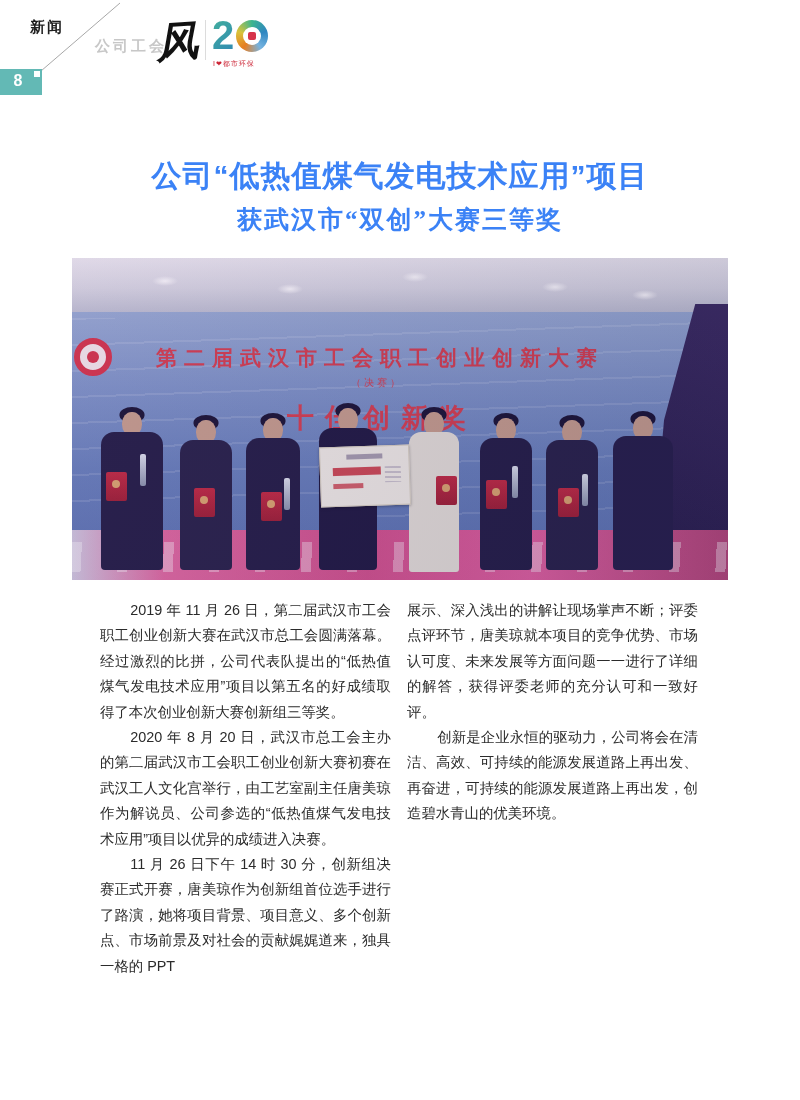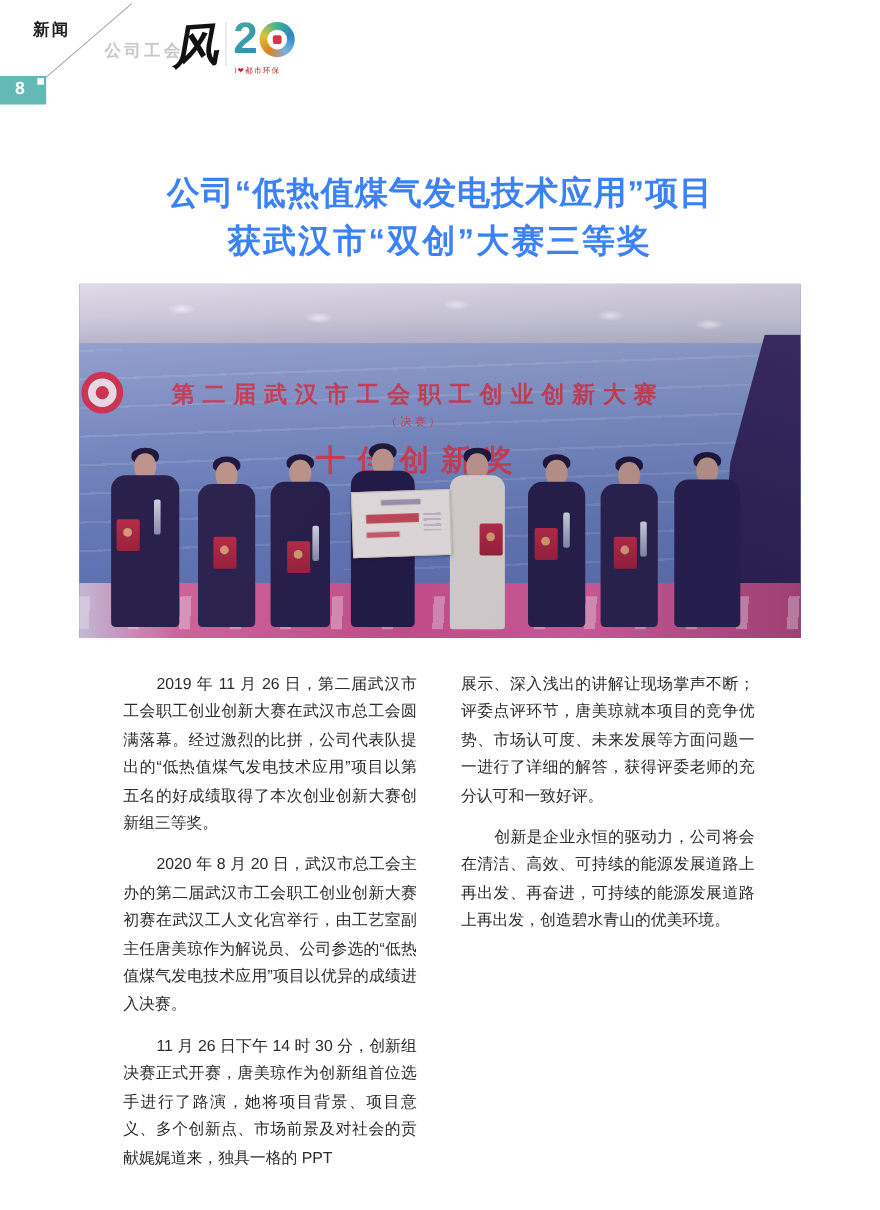--- a/index.html
+++ b/index.html
@@ -22,21 +22,21 @@
   .logo20 .two{position:absolute;left:0;top:0;font-size:40px;line-height:44px;font-weight:bold;color:#2e9aa6;
     background:linear-gradient(135deg,#45b39a,#2e86b5);-webkit-background-clip:text;background-clip:text;-webkit-text-fill-color:transparent;}
   .logo20 .zero{position:absolute;left:24px;top:7px;width:32px;height:32px;border-radius:50%;
     background:conic-gradient(#3bb58f,#2e86c1,#76b3e0,#e67e22,#d9c33a,#3bb58f);}
   .logo20 .zero-in{position:absolute;left:7px;top:7px;width:18px;height:18px;border-radius:50%;background:#ffffff;}
   .logo20 .zero-core{position:absolute;left:5px;top:5px;width:8px;height:8px;border-radius:2px;background:#d6344a;}
   .logo-tagline{position:absolute;left:213px;top:59px;font-size:7px;color:#cc2233;letter-spacing:1px;}
   
   .title{position:absolute;left:0;top:156px;width:100%;text-align:center;color:#3b82f6;font-weight:bold;}
   .title .l1{font-size:30px;line-height:40px;letter-spacing:1px;}
-  .title .l2{font-size:30px;line-height:40px;letter-spacing:2px;margin-top:4px;}
+  .title .l2{font-size:25px;line-height:40px;letter-spacing:2px;margin-top:4px;font-family:Liberation Serif, serif;}
   
   .photo{position:absolute;left:72px;top:258px;width:656px;height:322px;overflow:hidden;background:#6f87bd;}
   .ceiling{position:absolute;left:0;top:0;width:100%;height:54px;background:linear-gradient(180deg,#eceaf0 0%,#d9d9e3 55%,#bfc2d2 100%);}
   .lamp{position:absolute;width:26px;height:10px;border-radius:50%;background:radial-gradient(closest-side,rgba(255,255,255,.95),rgba(255,255,255,0));}
   .screen{position:absolute;left:0;top:44px;width:100%;height:238px;
     background:linear-gradient(180deg,#9aaed4 0%,#7f96c8 35%,#6781bb 70%,#5e77b4 100%);}
   .streaks{position:absolute;left:0;top:60px;width:100%;height:200px;opacity:.35;
     background:repeating-linear-gradient(178deg,rgba(255,255,255,.35) 0 2px,rgba(255,255,255,0) 2px 26px);}
   .wedge{position:absolute;right:0;top:46px;width:78px;height:276px;background:linear-gradient(200deg,#3a2b60,#241c47);
     clip-path:polygon(58% 0,100% 0,100% 100%,0 100%,18% 42%);}
@@ -61,21 +61,21 @@
   .check .t1{position:absolute;left:26px;top:7px;width:36px;height:5px;background:#a79fae;filter:blur(.4px);}
   .check .t2{position:absolute;left:12px;top:20px;width:48px;height:8px;background:#cf4a52;filter:blur(.5px);}
   .check .t3{position:absolute;left:12px;top:36px;width:30px;height:5px;background:#cf4a52;filter:blur(.5px);opacity:.85;}
   .check .t4{position:absolute;right:8px;top:20px;width:16px;height:16px;background:repeating-linear-gradient(#b9b2c0 0 2px,transparent 2px 5px);opacity:.7;}
   .cast{position:absolute;inset:0;z-index:9;pointer-events:none;
     background:linear-gradient(118deg,rgba(120,70,160,.10),rgba(45,30,95,.16) 80%);}
   
   .col{position:absolute;top:598px;width:291px;font-size:14.4px;line-height:25.4px;color:#2b2b2b;text-align:justify;}
   .col-left{left:100px;}
   .col-right{left:407px;}
-  .col p{margin:12px;}
+  .col p{margin:0;}
   .col p.ind{text-indent:2.1em;}
   .byline{margin-top:4px;font-weight:bold;text-align:right;padding-right:4px;color:#1d1d1d;font-size:14.8px;}
 </style>
 </head>
 <body>
 
 <div>
   <svg class="hdr-line-svg">
     <line x1="41" y1="71" x2="120" y2="3" stroke="#a8a8a8" stroke-width="1"></line>
   </svg>

